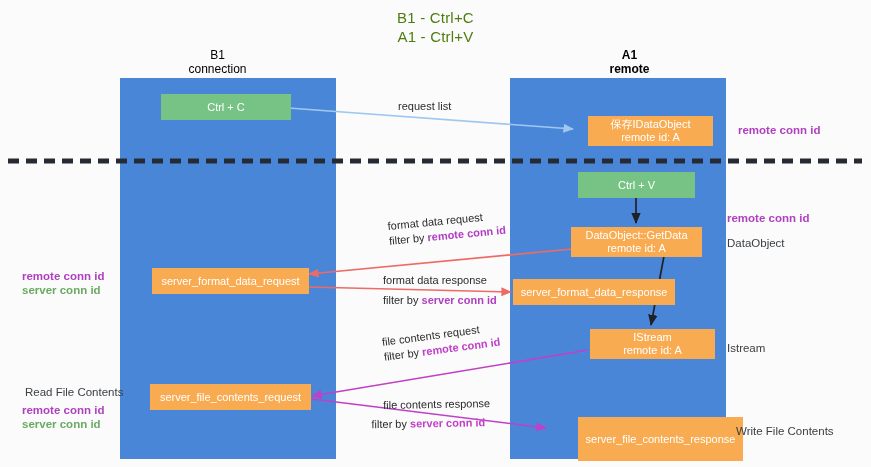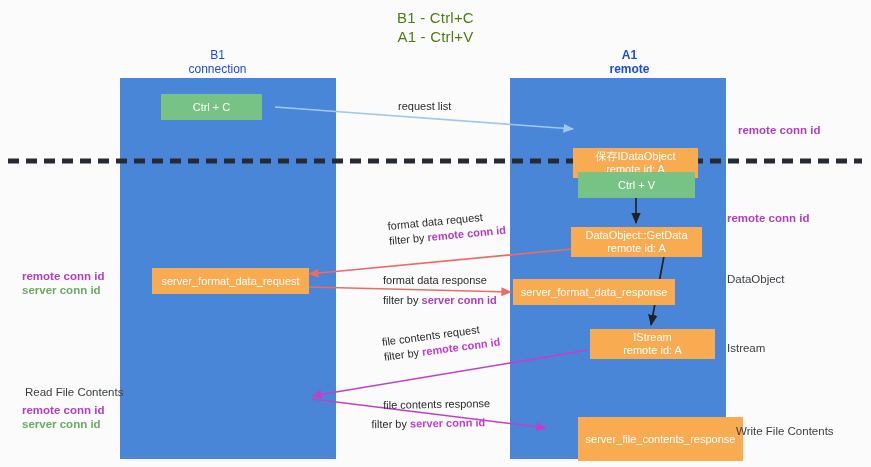--- a/index.html
+++ b/index.html
@@ -30,21 +30,21 @@
     font-size: 15px;
     color: #4d7c0f;
     line-height: 19px;
     letter-spacing: .2px;
   }
 
   
   .col-head {
     text-align: center;
     font-size: 12px;
-    color: #1d4ed8;
+    color: #000000;
     line-height: 14px;
   }
   .col-head .l1 { display:block; }
   .col-head .l2 { display:block; }
 
   
   .lane {
     background: #4a86d8;
   }
 
@@ -144,25 +144,25 @@
 
     <line x1="309" y1="287" x2="511" y2="292" stroke="#ed6b65" stroke-width="1.6" marker-end="url(#ah-red)"></line>
 
     <line x1="664" y1="256" x2="651" y2="325" stroke="#202124" stroke-width="1.7" marker-end="url(#ah-black)"></line>
 
     <line x1="588" y1="350" x2="312" y2="396" stroke="#c040c8" stroke-width="1.6" marker-end="url(#ah-magenta)"></line>
 
     <line x1="312" y1="399" x2="546" y2="428" stroke="#c040c8" stroke-width="1.6" marker-end="url(#ah-magenta)"></line>
   </svg>
 
-  <div class="abs node green" style="left:161px; top:94px; width:101px; height:26px;">
+  <div class="abs node green" style="left:161px; top:94px; width:130px; height:26px;">
     <span>Ctrl + C</span>
   </div>
 
-  <div class="abs node orange" style="left:573px; top:116px; width:125px; height:30px;margin-top:32px;">
+  <div class="abs node orange" style="left:588px; top:116px; width:125px; height:30px;">
     <span>保存IDataObject</span>
     <span class="l2">remote id: A</span>
   </div>
 
   <div class="abs node green" style="left:578px; top:172px; width:117px; height:26px;text-align:right;">
     <span>Ctrl + V</span>
   </div>
 
   <div class="abs node orange" style="left:571px; top:227px; width:131px; height:30px;">
     <span>DataObject::GetData</span>
@@ -175,20 +175,23 @@
 
   <div class="abs node orange" style="left:152px; top:268px; width:157px; height:26px;">
     <span>server_format_data_request</span>
   </div>
 
   <div class="abs node orange" style="left:590px; top:329px; width:125px; height:30px;">
     <span>IStream</span>
     <span class="l2">remote id: A</span>
   </div>
 
+  <div class="abs node orange" style="left:150px; top:384px; width:161px; height:26px;">
+    <span>server_file_contents_request</span>
+  </div>
 
   <div class="abs node orange" style="left:578px; top:417px; width:165px; height:44px;">
     <span>server_file_contents_response</span>
   </div>
 
   <div class="abs elabel" style="left:398px; top:99px;">
     <span>request list</span>
   </div>
 
   <div class="abs elabel" style="left:387px; top:219px; transform:rotate(-5.5deg); transform-origin:left top;">
@@ -208,21 +211,21 @@
 
   <div class="abs elabel" style="left:383px; top:398px; transform:rotate(-1deg); transform-origin:left top;">
     <span>file contents response</span>
     <span class="l2" style="margin-top:4px; margin-left:-12px;"><span>filter by </span><span class="hl-magenta">server conn id</span></span>
   </div>
 
   <div class="abs ann bold-purple" style="left:738px; top:123px;">remote conn id</div>
 
   <div class="abs ann bold-purple" style="left:727px; top:211px;">remote conn id</div>
 
-  <div class="abs ann" style="left:727px; top:236px;margin-top:36px;">DataObject</div>
+  <div class="abs ann" style="left:727px; top:236px;">DataObject</div>
 
   <div class="abs ann" style="left:727px; top:341px;">Istream</div>
 
   <div class="abs ann" style="left:736px; top:424px;">Write File Contents</div>
 
   <div class="abs ann" style="left:22px; top:269px; color:#b03fc0; font-weight:bold;">remote conn id</div>
   <div class="abs ann" style="left:22px; top:283px; color:#6aaa64; font-weight:bold;">server conn id</div>
 
   <div class="abs ann" style="left:25px; top:385px;">Read File Contents</div>
   <div class="abs ann" style="left:22px; top:403px; color:#b03fc0; font-weight:bold;">remote conn id</div>

